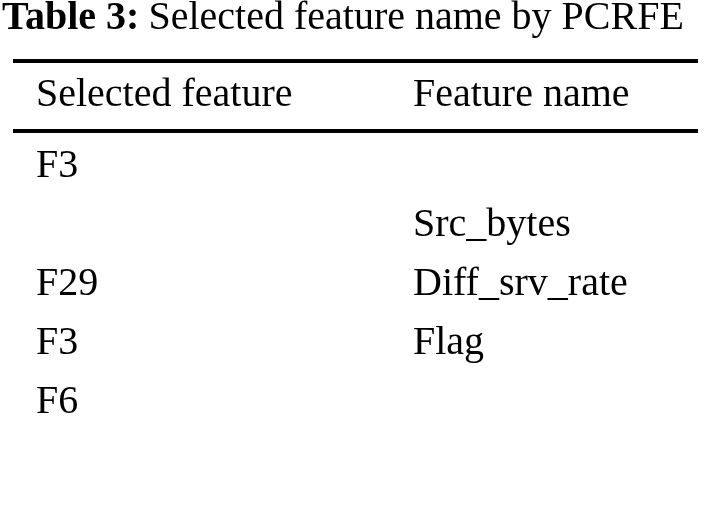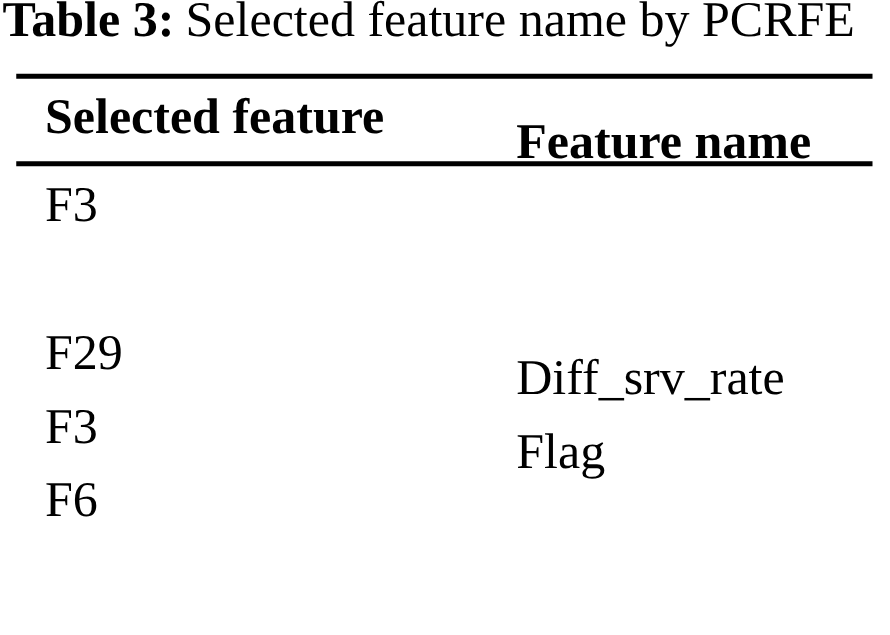--- a/index.html
+++ b/index.html
@@ -40,35 +40,34 @@
   .rule-bottom { top: 500px; }
   .trow {
     position: absolute;
     left: 0;
     width: 712px;
     height: 42px;
     font-size: 40px;
     line-height: 40px;
     white-space: nowrap;
   }
-  .row-header { top: 73px; font-weight: bold;  }
+  .row-header { top: 73px;  }
   .row-0      { top: 144px; }
   .row-1      { top: 203px; }
   .row-2      { top: 262px; }
   .row-3      { top: 321px; }
   .row-4      { top: 380px; text-decoration: underline; }
   .row-5      { top: 439px; }
   .col-feature {
     position: absolute;
     left: 36px;
   }
   .col-name {
     position: absolute;
     left: 413px;
-    margin-top: 20px;
   }
 </style>
 </head>
 <body>
 
 <div class="page">
 
   <div class="title">
     <span class="title-label">Table 3:</span><span class="title-text">Selected feature name by PCRFE</span>
   </div>
@@ -80,20 +79,21 @@
     <span class="col-name">Feature name</span>
   </div>
 
   <div class="rule rule-mid"></div>
 
   <div class="trow row-0">
     <span class="col-feature">F3</span>
   </div>
 
   <div class="trow row-1">
+    <span class="col-name">Src_bytes</span>
   </div>
 
   <div class="trow row-2">
     <span class="col-feature">F29</span>
     <span class="col-name">Diff_srv_rate</span>
   </div>
 
   <div class="trow row-3">
     <span class="col-feature">F3</span>
     <span class="col-name">Flag</span>

